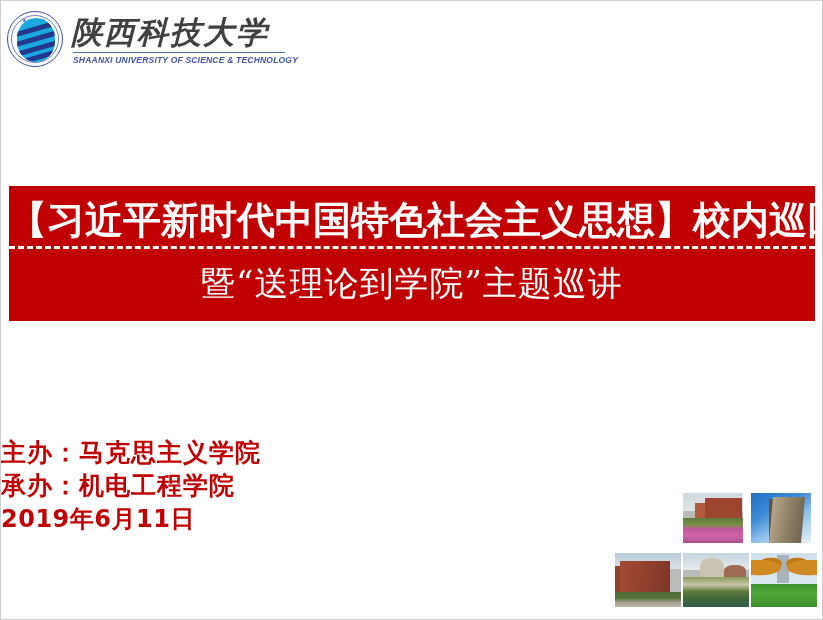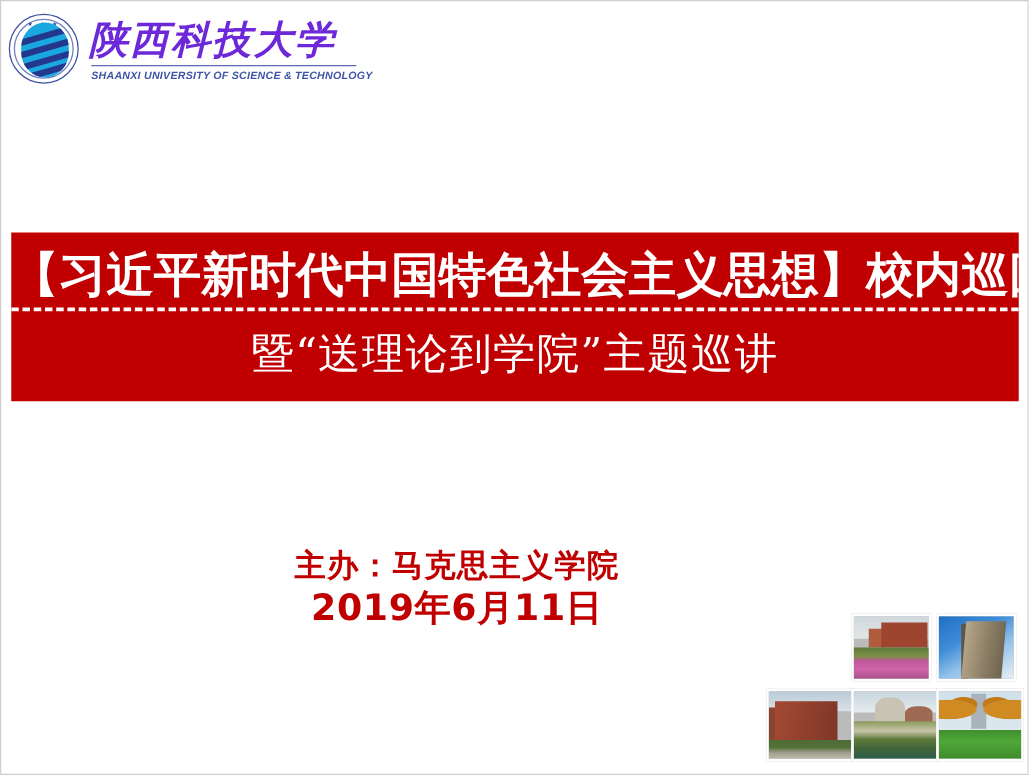--- a/index.html
+++ b/index.html
@@ -81,21 +81,21 @@
 
   .logo-text {
     margin-left: 8px;
     padding-top: 2px;
   }
   .uni-cn {
     font-family: "DejaVu Serif", "Liberation Serif", serif;
     font-size: 31px;
     font-weight: bold;
     font-style: italic;
-    color: #6d28d9;
+    color: #404040;
     letter-spacing: 2px;
     line-height: 1.15;
     white-space: nowrap;
   }
   .uni-rule {
     height: 1px;
     background: #5a6bb5;
     margin: 2px 0 2px 2px;
     width: 212px;
   }
@@ -151,36 +151,35 @@
     font-weight: normal;
     letter-spacing: 1px;
   }
 
   
   .organizers {
     position: absolute;
     left: 0;
     top: 435px;
     width: 729px;
-    text-align: center;
   }
   .org-line {
     color: #c00000;
     font-family: "DejaVu Sans", "Liberation Sans", sans-serif;
     font-weight: bold;
     font-size: 25px;
     line-height: 33px;
     letter-spacing: 1px;
     white-space: nowrap;
   }
   .org-date {
     color: #c00000;
     font-family: "DejaVu Sans", "Liberation Sans", sans-serif;
     font-weight: bold;
-    font-size: 29px;
+    font-size: 24px;
     line-height: 34px;
     letter-spacing: 0.5px;
   }
 
   
   .collage {
     position: absolute;
     left: 608px;
     top: 484px;
     width: 210px;
@@ -259,20 +258,21 @@
   </div>
 
   <div class="banner">
     <div class="banner-line banner-line-1">【习近平新时代中国特色社会主义思想】校内巡回讲座</div>
     <div class="banner-dash"></div>
     <div class="banner-line banner-line-2">暨“送理论到学院”主题巡讲</div>
   </div>
 
   <div class="organizers">
     <div class="org-line">主办：马克思主义学院</div>
+    <div class="org-line">承办：机电工程学院</div>
     <div class="org-date">2019年6月11日</div>
   </div>
 
   <div class="collage">
 
     <div class="photo p1">
       <div class="sky"></div>
       <div class="bldg bldg2"></div>
       <div class="bldg"></div>
       <div class="ground"></div>

